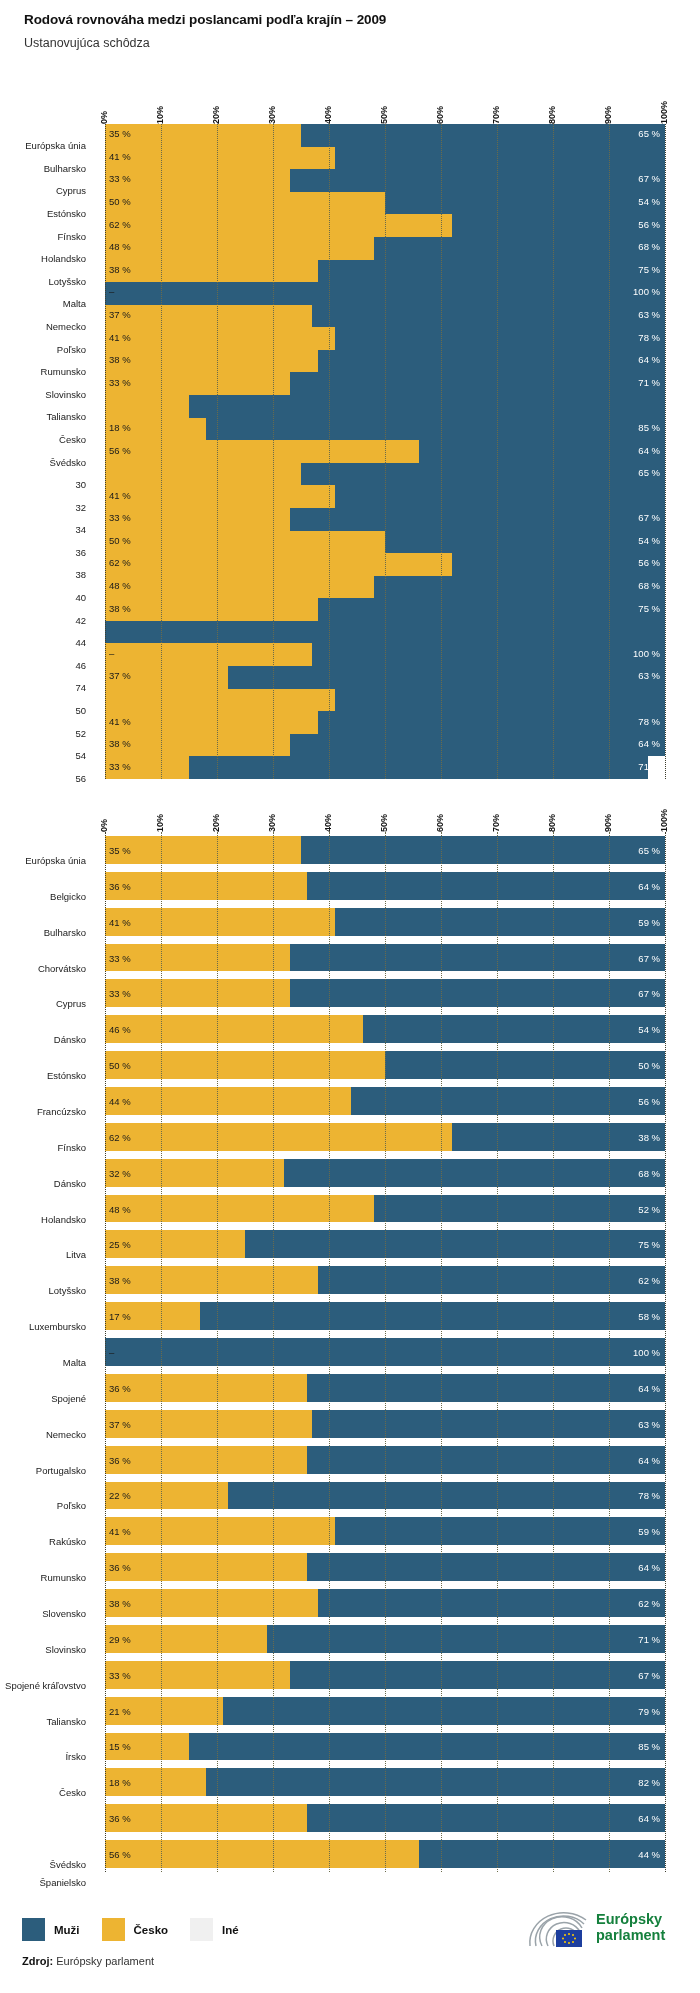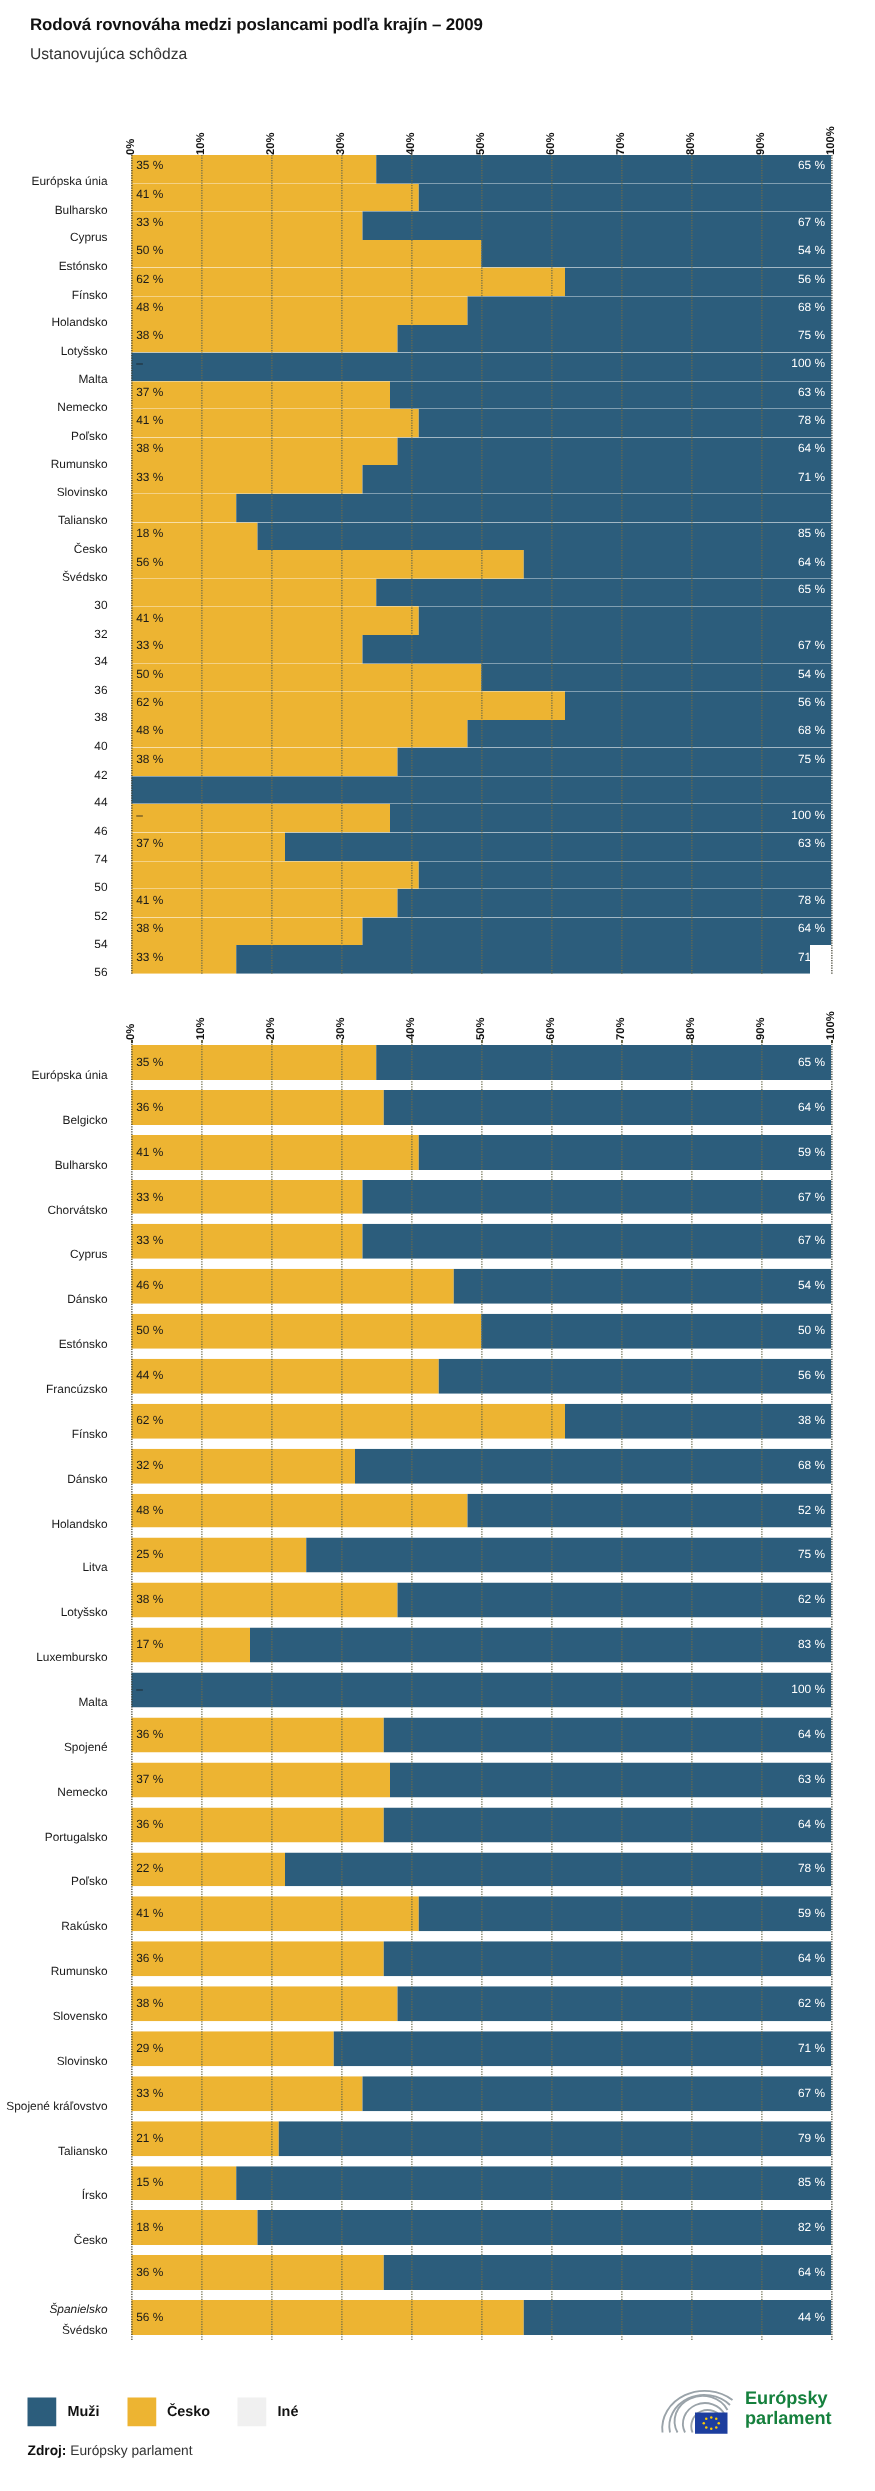--- a/index.html
+++ b/index.html
@@ -408,21 +408,21 @@
         </div>
         <div class="cat-label" style="top: 453.276px; width: 100px;">Lotyšsko</div>
         <div class="val-left" style="top: 448.276px; transform: translateY(-50%);">38 %</div>
         <div class="val-right" style="top: 448.276px; transform: translateY(-50%);">62 %</div>
         <div class="bar" style="top: 470.207px; height: 27.8621px;">
           <div class="seg women" style="left: 0px; width: 95.2px;"></div>
           <div class="seg men" style="left: 95.2px; width: 464.8px;"></div>
         </div>
         <div class="cat-label" style="top: 489.138px; width: 100px;">Luxembursko</div>
         <div class="val-left" style="top: 484.138px; transform: translateY(-50%);">17 %</div>
-        <div class="val-right" style="top: 484.138px; transform: translateY(-50%);">83 %</div>
+        <div class="val-right" style="top: 484.138px; transform: translateY(-50%);">58 %</div>
         <div class="bar" style="top: 506.069px; height: 27.8621px;">
           <div class="seg men" style="left: 0px; width: 560px;"></div>
         </div>
         <div class="cat-label" style="top: 525px; width: 100px;">Malta</div>
         <div class="val-left" style="top: 520px; transform: translateY(-50%);">–</div>
         <div class="val-right" style="top: 520px; transform: translateY(-50%);">100 %</div>
         <div class="bar" style="top: 541.931px; height: 27.8621px;">
           <div class="seg women" style="left: 0px; width: 201.6px;"></div>
           <div class="seg men" style="left: 201.6px; width: 358.4px;"></div>
         </div>
@@ -503,21 +503,21 @@
           <div class="seg women" style="left: 0px; width: 100.8px;"></div>
           <div class="seg men" style="left: 100.8px; width: 459.2px;"></div>
         </div>
         <div class="cat-label" style="top: 955.345px; width: 100px;">Česko</div>
         <div class="val-left" style="top: 950.345px; transform: translateY(-50%);">18 %</div>
         <div class="val-right" style="top: 950.345px; transform: translateY(-50%);">82 %</div>
         <div class="bar" style="top: 972.276px; height: 27.8621px;">
           <div class="seg women" style="left: 0px; width: 201.6px;"></div>
           <div class="seg men" style="left: 201.6px; width: 358.4px;"></div>
         </div>
-        <div class="cat-label" style="top: 1010px; width: 100px; font-style: italic;">Španielsko</div>
+        <div class="cat-label" style="top: 1045px; width: 100px;">Španielsko</div>
         <div class="val-left" style="top: 986.207px; transform: translateY(-50%);">36 %</div>
         <div class="val-right" style="top: 986.207px; transform: translateY(-50%);">64 %</div>
         <div class="bar" style="top: 1008.14px; height: 27.8621px;">
           <div class="seg women" style="left: 0px; width: 313.6px;"></div>
           <div class="seg men" style="left: 313.6px; width: 246.4px;"></div>
         </div>
         <div class="cat-label" style="top: 1027.07px; width: 100px;">Švédsko</div>
         <div class="val-left" style="top: 1022.07px; transform: translateY(-50%);">56 %</div>
         <div class="val-right" style="top: 1022.07px; transform: translateY(-50%);">44 %</div>
         <div class="gridline edge" style="left: 0px;"></div>

